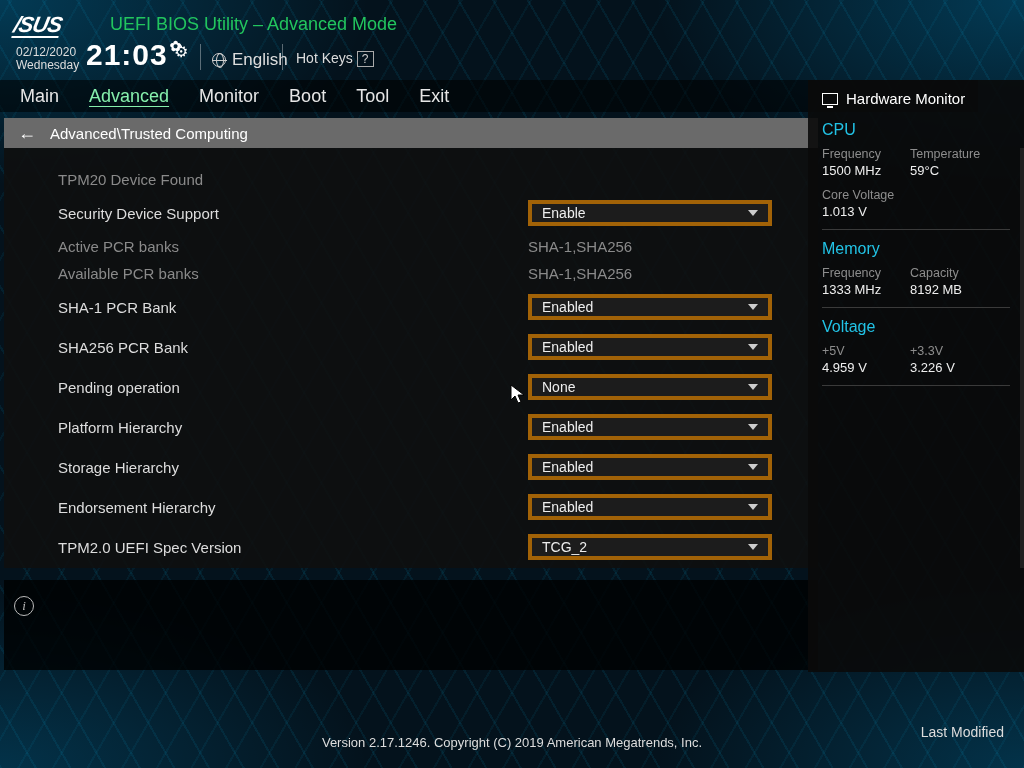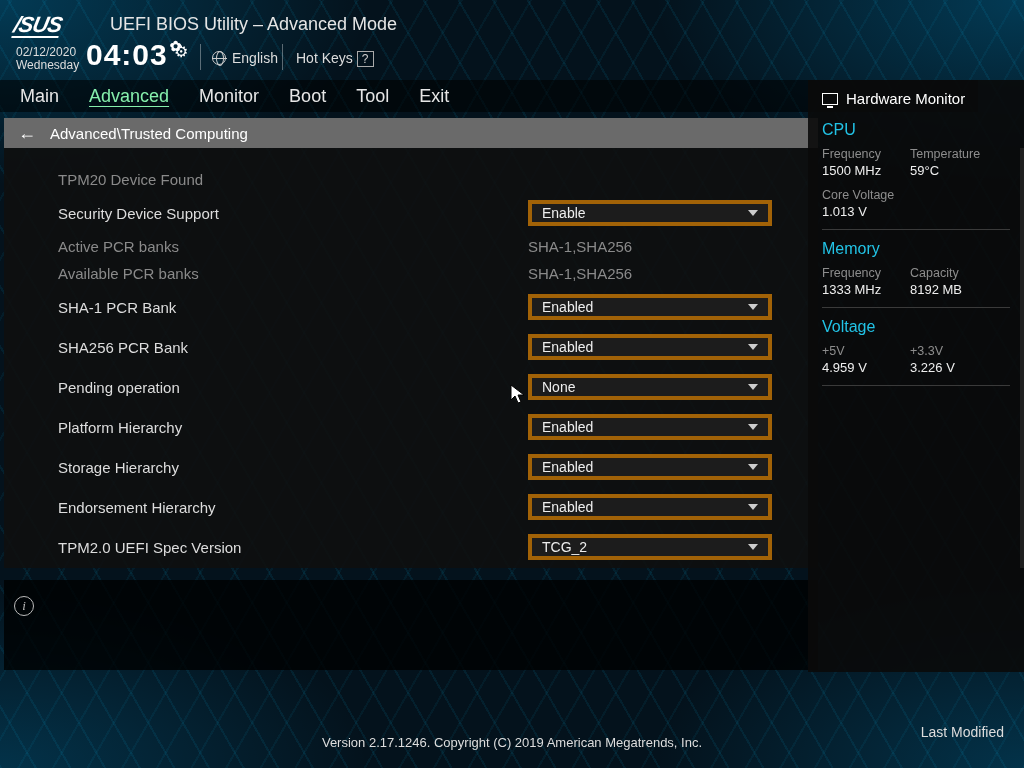--- a/index.html
+++ b/index.html
@@ -11,28 +11,28 @@
       radial-gradient(ellipse 60% 40% at 100% 0%, rgba(0,180,255,.25), transparent 60%),
       radial-gradient(ellipse 60% 40% at 0% 100%, rgba(0,180,255,.2), transparent 60%),
       radial-gradient(ellipse 60% 40% at 100% 100%, rgba(0,180,255,.2), transparent 60%),
       repeating-linear-gradient(60deg, rgba(0,200,255,.08) 0 2px, transparent 2px 30px),
       repeating-linear-gradient(-60deg, rgba(0,200,255,.06) 0 2px, transparent 2px 30px),
       #04121c;
   }
   .topbar{position:absolute;left:0;right:0;top:0;height:80px;}
   .logo{position:absolute;left:14px;top:12px;color:#fff;font-style:italic;font-weight:900;font-size:22px;letter-spacing:-1px;font-family:Arial Black,Arial,sans-serif;transform:skewX(-12deg);}
   .logo::after{content:"";display:block;border-top:2px solid #fff;margin-top:-2px;}
-  .title{position:absolute;left:110px;top:14px;color:#e5e5e5;font-size:18px;}
+  .title{position:absolute;left:110px;top:14px;color:#22c55e;font-size:18px;}
   .date{position:absolute;left:16px;top:46px;color:#ddd;font-size:12px;line-height:13px;}
   .clock{position:absolute;left:86px;top:38px;color:#fff;font-size:30px;font-weight:600;letter-spacing:1px;}
   .clock sup{font-size:14px;vertical-align:14px;margin-left:2px;}
   .gear{position:absolute;left:174px;top:42px;color:#fff;font-size:16px;}
   .sep{position:absolute;top:44px;width:1px;height:26px;background:rgba(255,255,255,.35);}
   .sep1{left:200px;} .sep2{left:282px;}
-  .lang{position:absolute;left:212px;top:50px;color:#ddd;font-size:14px;display:flex;gap:6px;align-items:center;}
+  .lang{position:absolute;left:212px;top:50px;color:#ddd;font-size:17px;display:flex;gap:6px;align-items:center;}
   .hotkeys{position:absolute;left:296px;top:50px;color:#ddd;font-size:14px;}
   .hotkeys .q{display:inline-block;border:1px solid #aaa;padding:0 4px;margin-left:4px;font-size:12px;color:#ccc;}
   .globe{display:inline-block;width:14px;height:14px;border:1.5px solid #ccc;border-radius:50%;position:relative;}
   .globe::before{content:"";position:absolute;left:50%;top:-1.5px;bottom:-1.5px;width:6px;margin-left:-3px;border:1.5px solid #ccc;border-radius:50%;}
   .globe::after{content:"";position:absolute;left:-1.5px;right:-1.5px;top:50%;height:0;border-top:1.5px solid #ccc;}
 
   .tabs{position:absolute;left:0;top:80px;width:978px;height:32px;background:rgba(0,0,0,.55);display:flex;gap:30px;padding-left:20px;align-items:center;}
   .tab{color:#e6e6e6;font-size:18px;cursor:pointer;}
   .tab.active{color:#86efac;text-decoration:underline;text-underline-offset:4px;}
 
@@ -72,21 +72,21 @@
 
 <div class="bg"></div>
 
 <div class="topbar">
   <div class="logo">/SUS</div>
   <div class="title">UEFI BIOS Utility – Advanced Mode</div>
   <div class="date">
     <div>02/12/2020</div>
     <div>Wednesday</div>
   </div>
-  <div class="clock"><span>04:03</span><sup>✿</sup></div>
+  <div class="clock"><span>21:03</span><sup>✿</sup></div>
   <span class="gear">⚙</span>
   <div class="sep sep1"></div>
   <div class="lang">
     <span class="globe"></span>
     <span>English</span>
   </div>
   <div class="sep sep2"></div>
   <div class="hotkeys">
     <span>Hot Keys</span><span class="q">?</span>
   </div>

